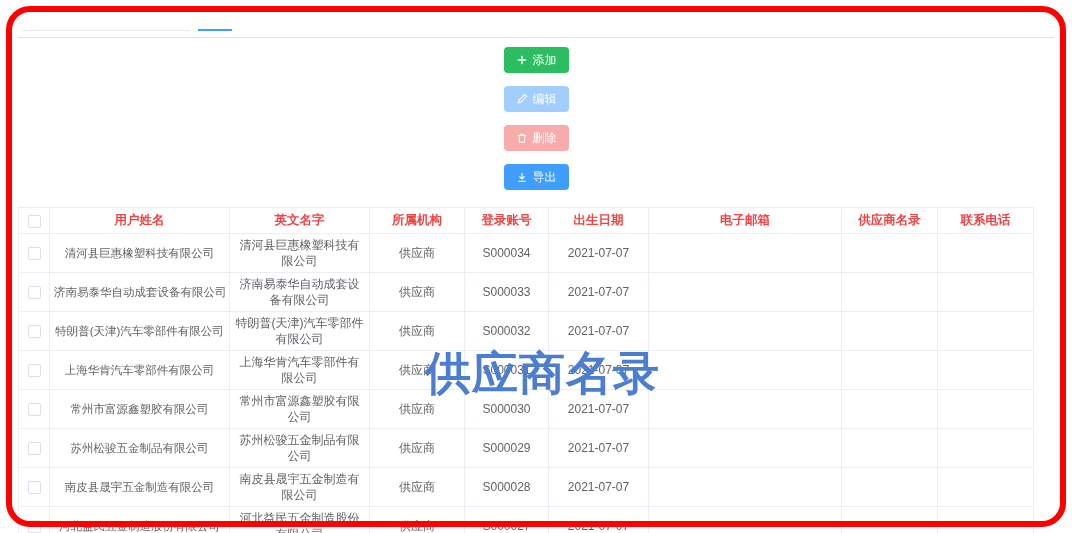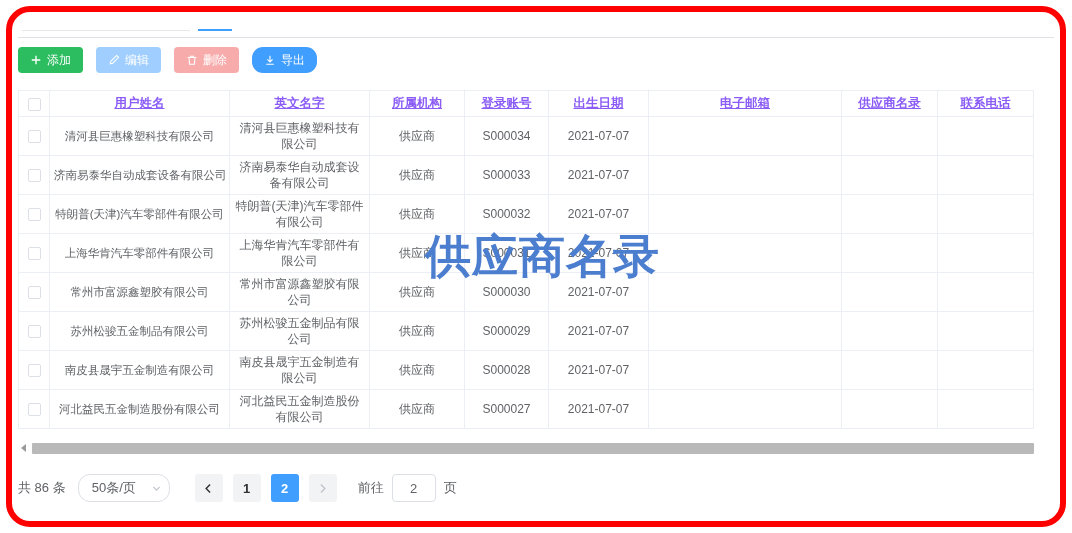--- a/index.html
+++ b/index.html
@@ -12,34 +12,34 @@
 
   .content { position:absolute; left:18px; top:12px; width:1036px; }
 
   
   .tabsbar { position:relative; height:26px; }
   .tab-underline-inactive { position:absolute; left:4px; top:18px; width:168px; height:1px; background:#e7e7ec; }
   .tab-underline-active { position:absolute; left:180px; top:17px; width:34px; height:2px; background:var(--accent-blue,#409eff); }
   .tabs-divider { position:absolute; left:0; right:0; top:25px; height:1px; background:#dfe1e6; }
 
   
-  .toolbar { margin-top:9px; display:flex; align-items:center; gap:13px; }
+  .toolbar { margin-top:9px; display:flex; align-items:center; gap:13px;flex-direction:column; }
   .btn { display:inline-flex; align-items:center; gap:5px; height:26px; padding:0 12px;
     border:none; border-radius:4px; color:#fff; font-size:12px; cursor:pointer; white-space:nowrap; }
   .btn .ico { display:inline-flex; align-items:center; }
   .btn-success { background:var(--success-green,#2bbd60); }
-  .btn-primary { background:var(--accent-blue,#409eff);border-radius:11px; }
+  .btn-primary { background:var(--accent-blue,#409eff); }
   .btn-primary-disabled { background:var(--disabled-blue,#a0cfff); cursor:not-allowed;justify-content:flex-end; }
   .btn-danger-disabled { background:var(--disabled-red,#f5a6a6); cursor:not-allowed; }
 
   
   .table-wrap { position:relative; margin-top:17px; height:350px; overflow:hidden; width:1016px; }
   table { border-collapse:collapse; table-layout:fixed; width:1015px; background:#fff; }
   th, td { border:1px solid #ebeef5; text-align:center; vertical-align:middle; }
-  th { height:26px; color:#8b5cf6; font-size:12.5px; font-weight:600; padding:1px 4px;text-decoration:underline; }
+  th { height:26px; color:#ef4444; font-size:12.5px; font-weight:600; padding:1px 4px; }
   td { color:#606266; font-size:12px; line-height:16px; padding:3px 4px; word-break:break-all; }
   td.cell-name { white-space:nowrap; overflow:hidden; font-size:11.5px; }
   .cb { display:inline-block; width:13px; height:13px; border:1px solid #dcdfe6; border-radius:2px;
     background:#fff; vertical-align:middle; cursor:pointer; }
 
   .watermark { position:absolute; left:407px; top:136px; font-size:46px; font-weight:bold;
     letter-spacing:1px; color:var(--watermark-blue,#4c7ecf); white-space:nowrap; z-index:5; }
 
   
   .hscroll { margin-top:2px; display:flex; align-items:center; height:12px; width:1016px; }

